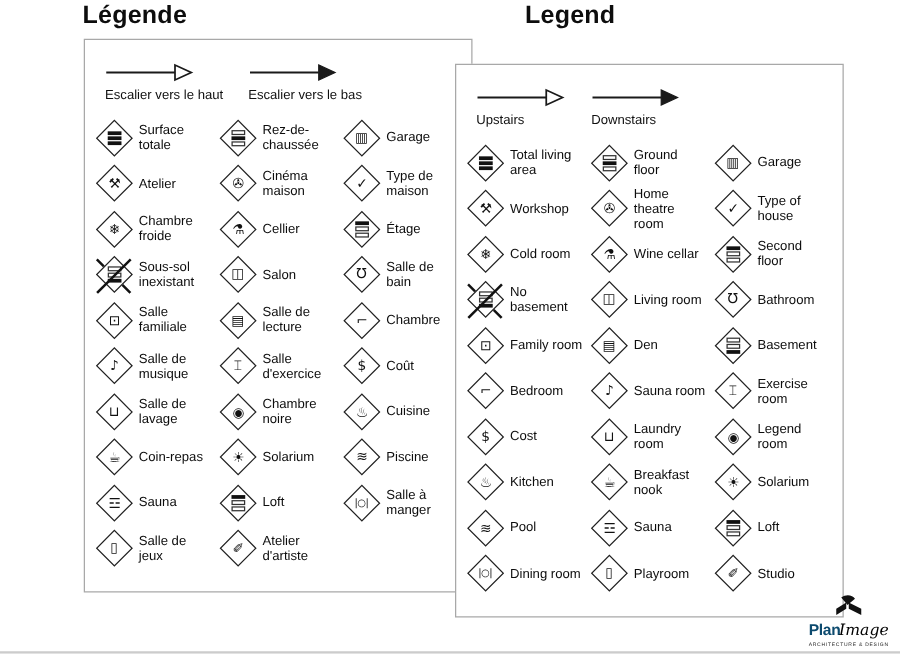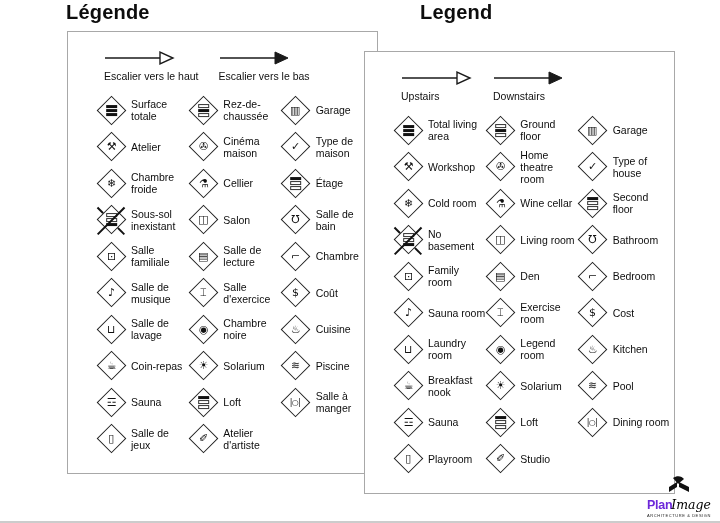--- a/index.html
+++ b/index.html
@@ -11,21 +11,21 @@
   }
   .panel-title{
     position:absolute;top:1px;margin:0;
     font-size:20px;font-weight:bold;letter-spacing:0.2px;color:#0d0d0d;
   }
   #fr-title{left:66px;}
   #en-title{left:376px;margin-left:44px;}
   .panel{
     position:absolute;top:31px;width:311px;height:443px;
     border:1px solid #a8a8a8;background:#fff;box-sizing:border-box;
-    padding:10px 4px 0 28px;
+    padding:10px 4px 0 8px;
   }
   #panel-fr{left:67px;}
   #panel-en{left:364px;margin-top:20px;}
   .arrows{display:flex;gap:20px;padding-left:8px;margin-top:8px;}
   .arrow-group{display:flex;flex-direction:column;min-width:70px;}
   .arrow-svg{display:block;height:16px;width:72px;}
   .arrow-svg line{stroke:#1a1a1a;stroke-width:1.6;}
   .arrow-open polygon{fill:#ffffff;stroke:#1a1a1a;stroke-width:1.4;}
   .arrow-filled polygon{fill:#1a1a1a;stroke:#1a1a1a;}
   .arrow-label{font-size:10.5px;margin-top:4px;white-space:nowrap;color:#0f0f0f;}
@@ -58,21 +58,21 @@
     background:#111;transform-origin:center;
   }
   .crossed::before{transform:rotate(45deg);}
   .crossed::after{transform:rotate(-45deg);}
   .label{font-size:10.5px;line-height:1.15;color:#0d0d0d;max-width:58px;}
   #logo{
     position:absolute;right:5px;bottom:5px;width:72px;
     display:flex;flex-direction:column;align-items:center;
   }
   .wordmark{line-height:1;white-space:nowrap;}
-  .wordmark .plan{font-weight:bold;font-size:12.5px;letter-spacing:-0.3px;color:#6d28d9;}
+  .wordmark .plan{font-weight:bold;font-size:12.5px;letter-spacing:-0.3px;color:#0c4a6e;}
   .wordmark .image{
     font-style:italic;font-size:12.5px;margin-left:-1px;color:#000;
     font-family:"DejaVu Serif",serif;
   }
   .tagline{font-size:4px;letter-spacing:0.6px;color:#222;margin-top:1px;white-space:nowrap;}
   #bottom-rule{
     position:absolute;left:0;right:0;bottom:0;height:2px;background:#cccccc;
   }
 </style>
 </head>
@@ -536,20 +536,32 @@
 
   <div class="cell">
     <span class="diamond">
       <span class="diamond-box">
         <span class="diamond-inner">▤</span>
       </span>
     </span>
     <span class="label">Den</span>
   </div>
 
+  <div class="cell">
+    <span class="diamond">
+      <span class="diamond-box">
+        <span class="diamond-inner stack">
+              <span class="bar outline"></span>
+              <span class="bar outline"></span>
+              <span class="bar filled"></span>
+            </span>
+      </span>
+    </span>
+    <span class="label">Basement</span>
+  </div>
 
   <div class="cell">
     <span class="diamond">
       <span class="diamond-box">
         <span class="diamond-inner">⌐</span>
       </span>
     </span>
     <span class="label">Bedroom</span>
   </div>
 

